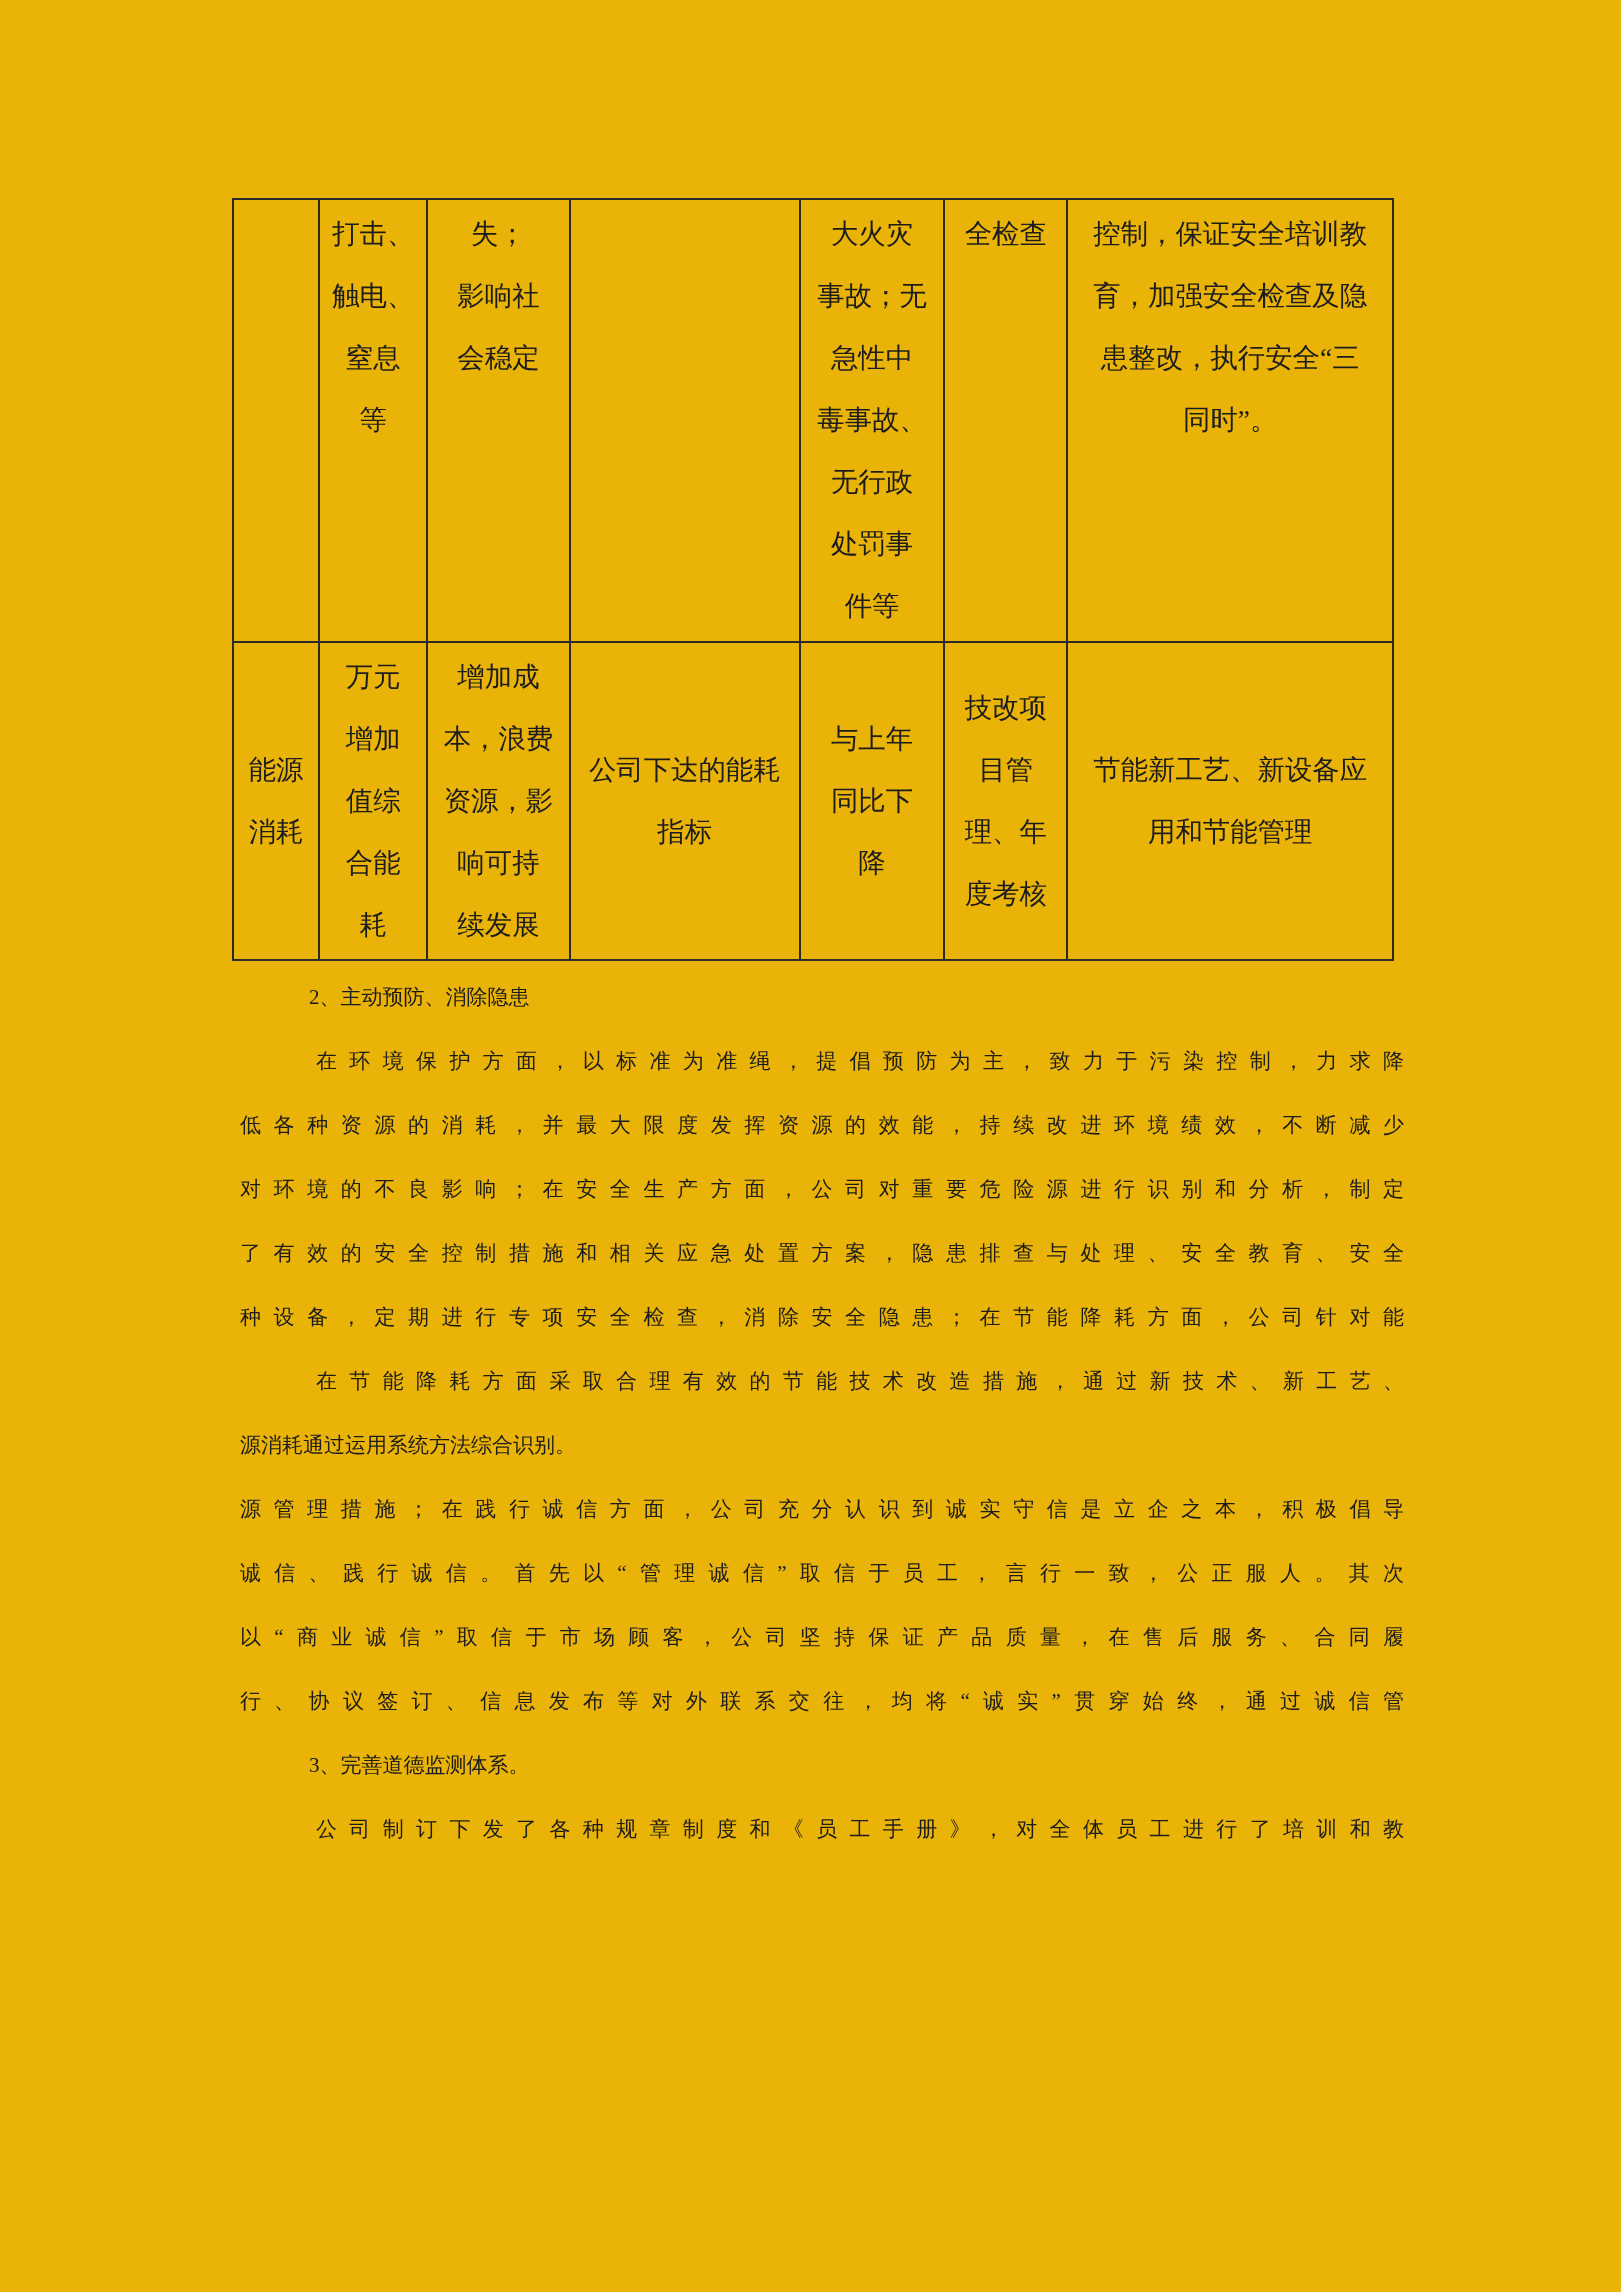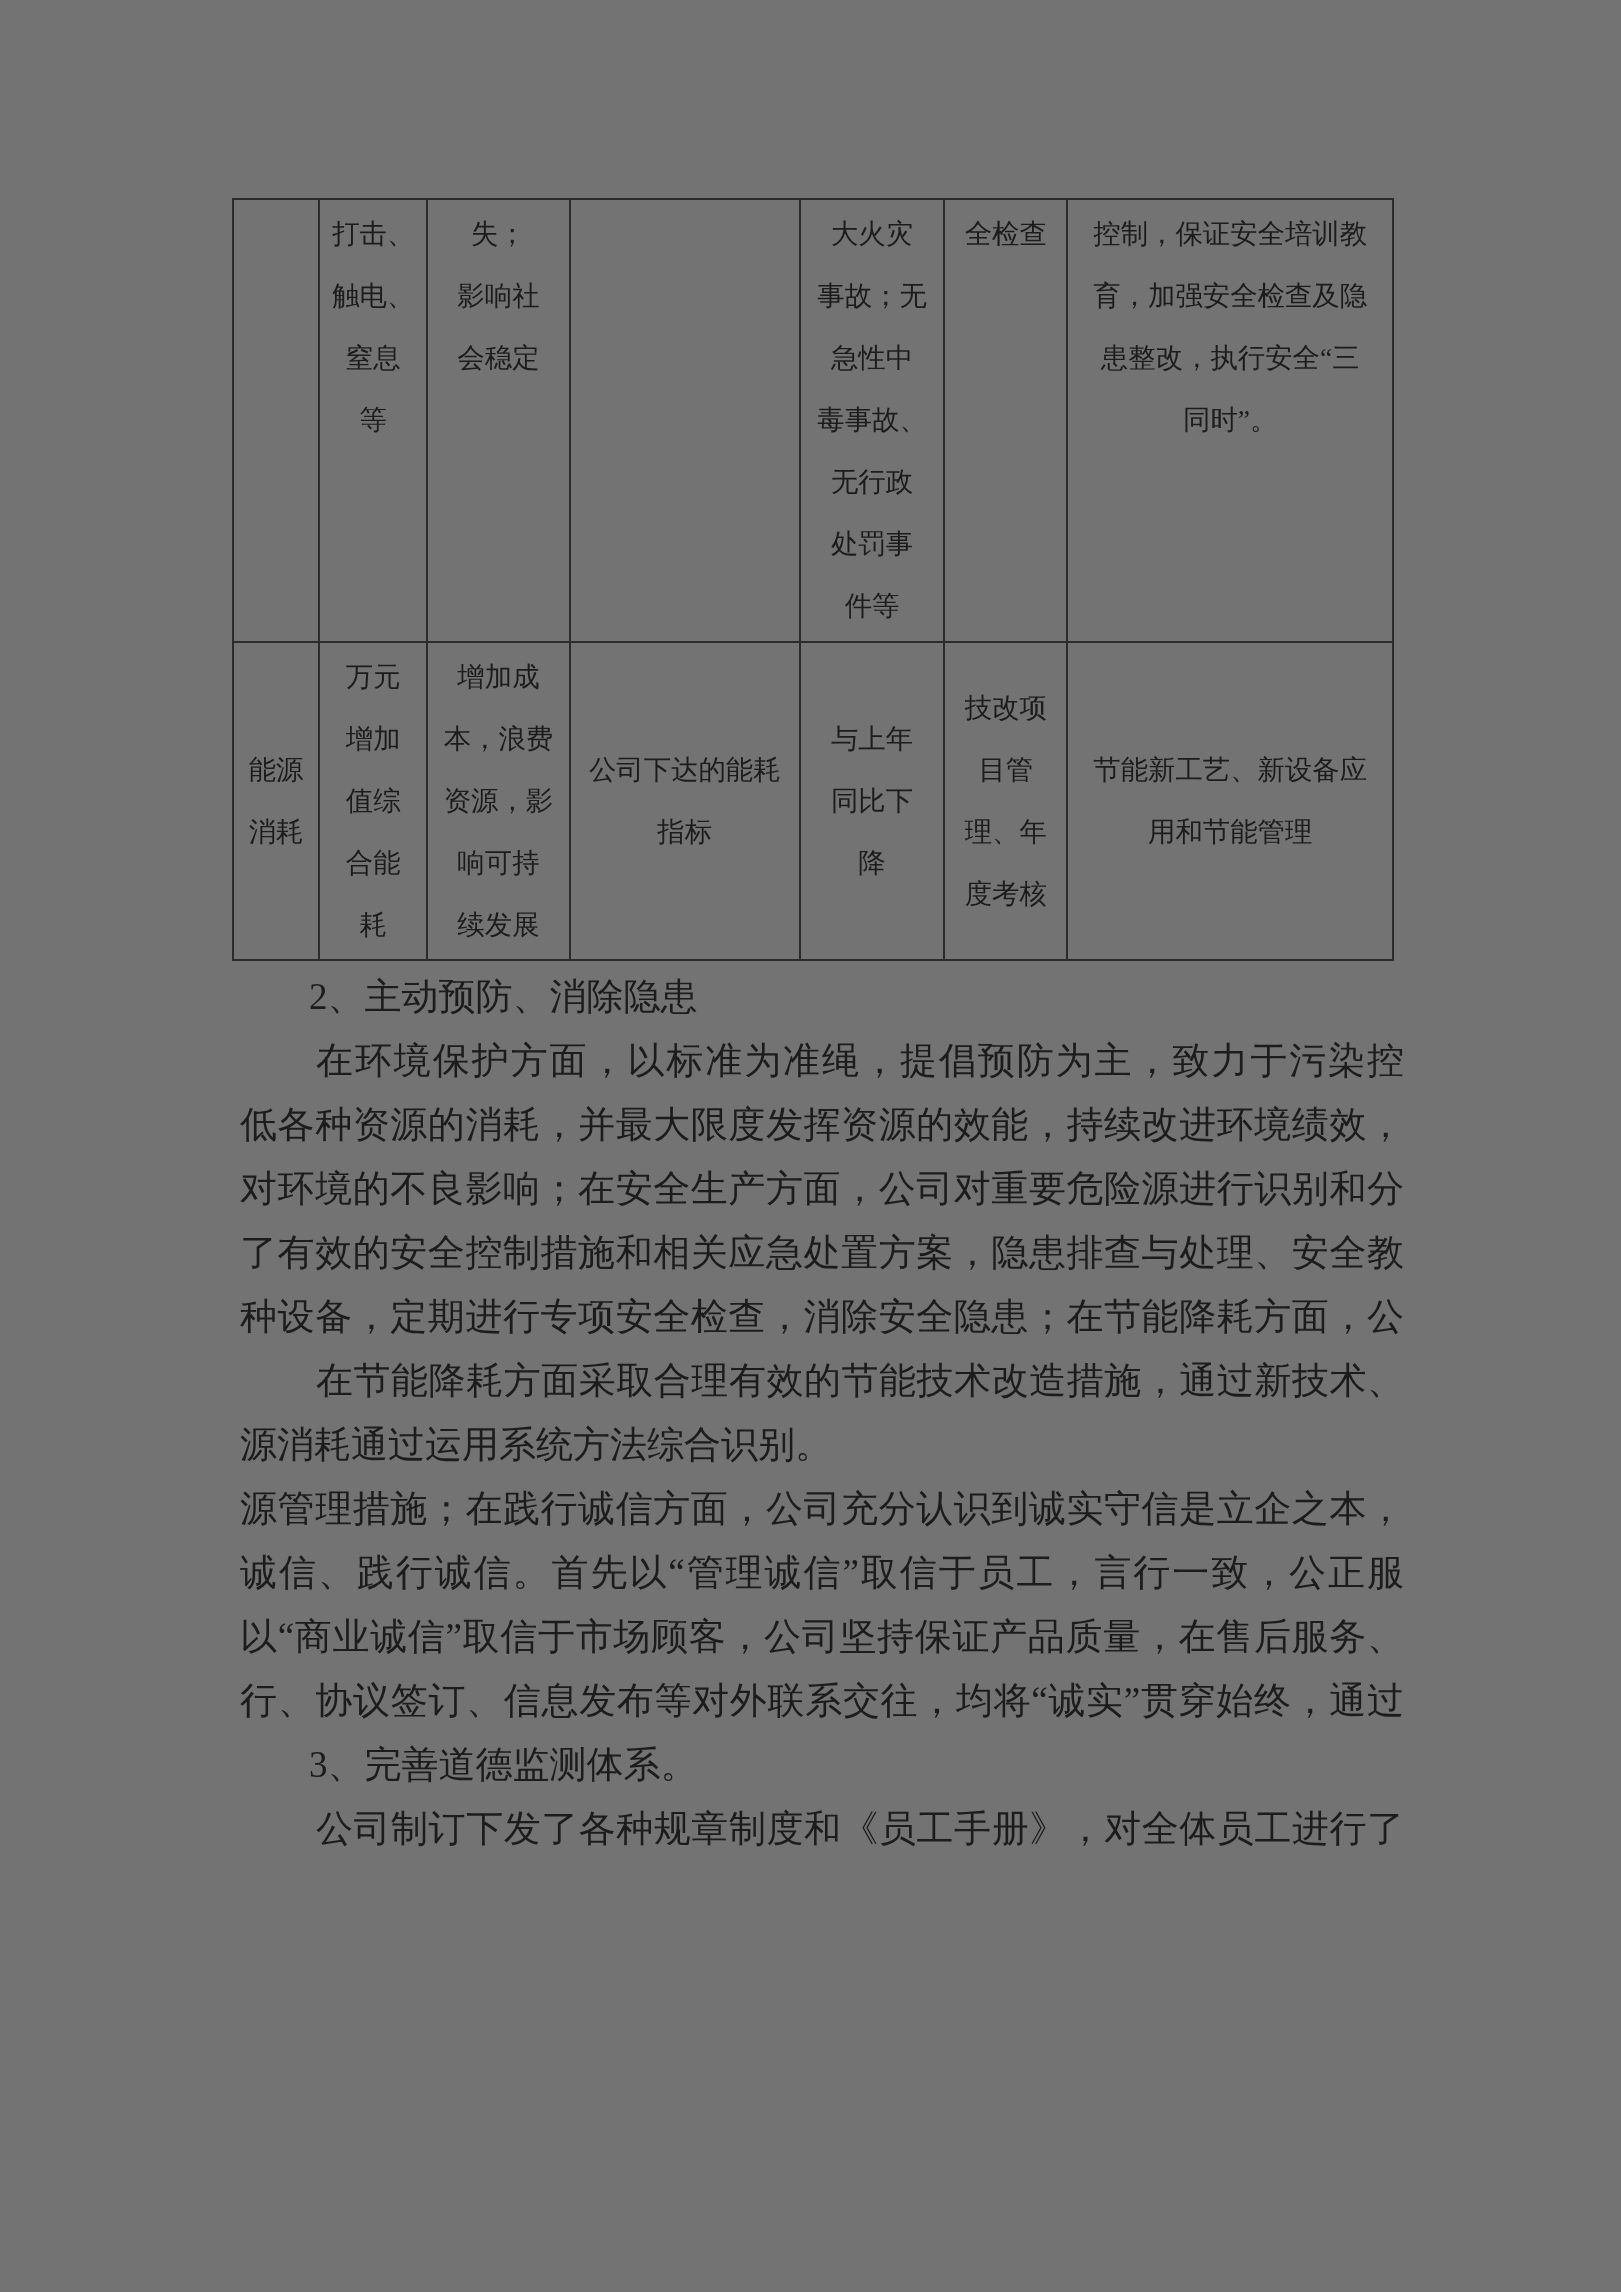--- a/index.html
+++ b/index.html
@@ -1,20 +1,20 @@
 <!DOCTYPE html>
 <html><head>
 <meta charset="utf-8">
 <style>
   html, body { margin: 0; padding: 0; background: #ffffff; }
   .page {
     position: relative;
     width: 1621px;
     height: 2293px;
-    background: #737373;
+    background: #eab308;
     font-family: "Liberation Serif", "DejaVu Serif", serif;
     color: #1c1c1c;
     overflow: hidden;
   }
   
   .doc-table {
     position: absolute;
     left: 232px;
     top: 198px;
     width: 1162px;
@@ -32,21 +32,21 @@
   }
   tr.vr-top td    { vertical-align: top; padding-top: 2.9px; }
   tr.vr-middle td { vertical-align: middle; }
   .cl { height: 62px; line-height: 62px; white-space: nowrap; }
   
   .body-text {
     position: absolute;
     left: 240px;
     top: 965px;
     width: 1164px;
-    font-size: 37px;
+    font-size: 21px;
   }
   .line {
     height: 64px;
     line-height: 64px;
     white-space: nowrap;
     overflow: hidden;
   }
   .line.just {
     white-space: normal;
     text-align: justify;

